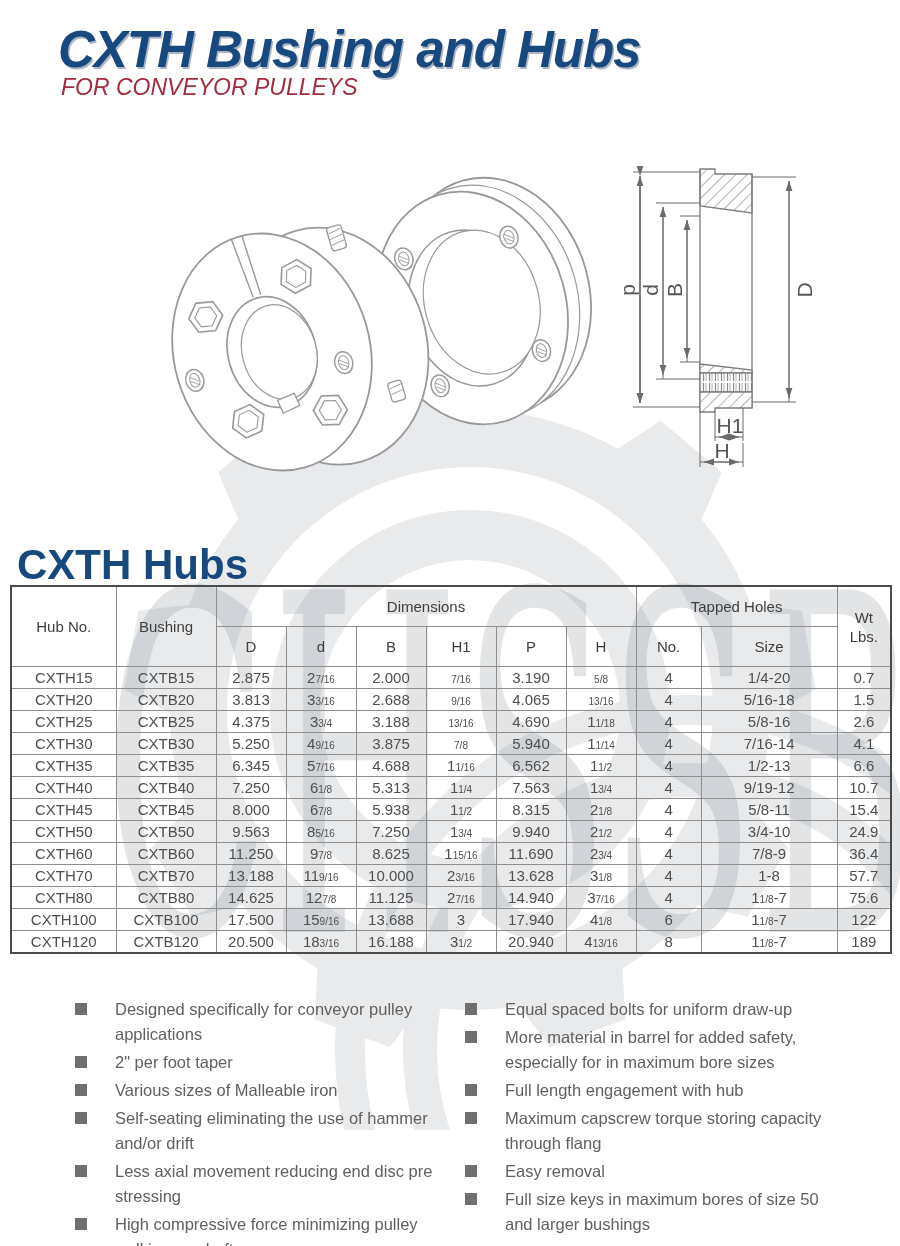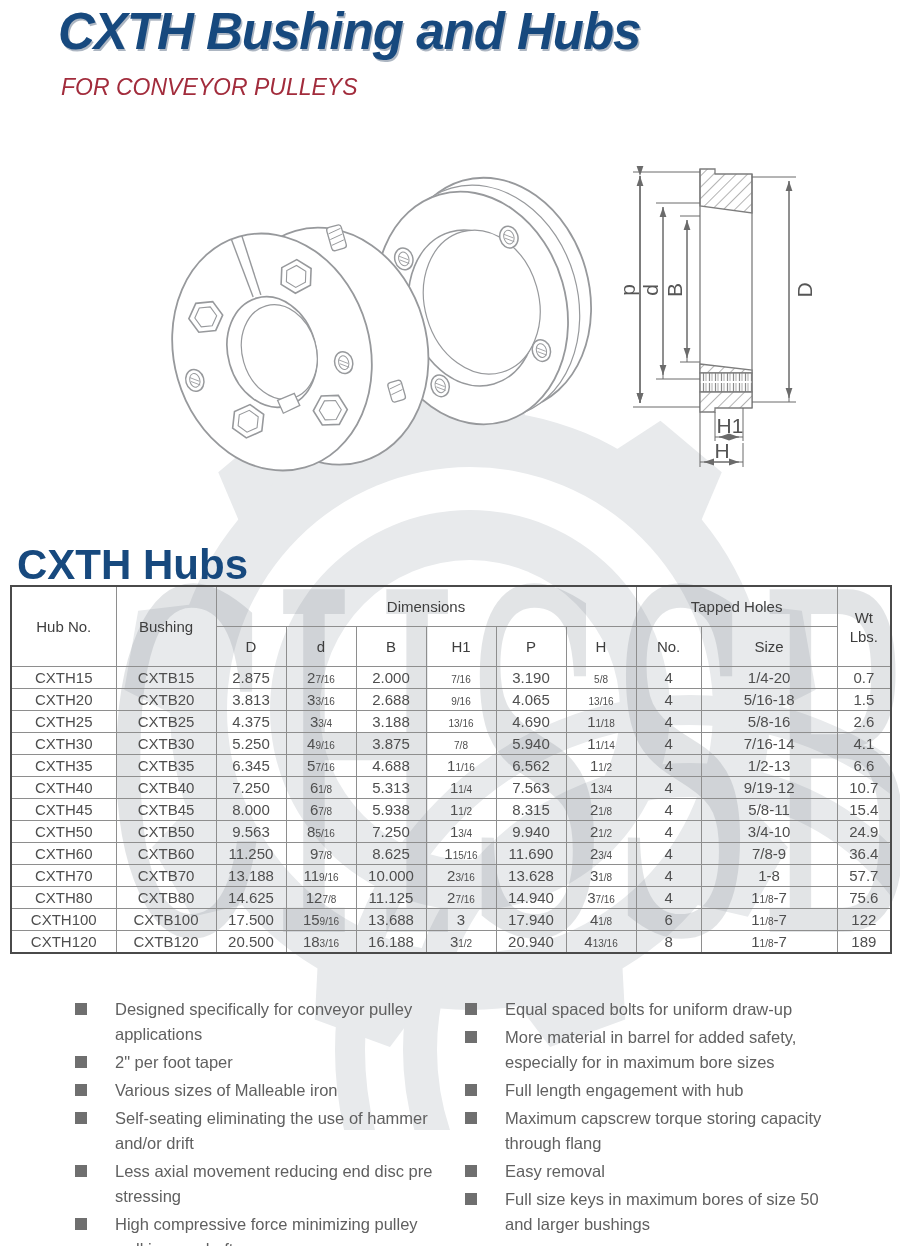--- a/index.html
+++ b/index.html
@@ -17,21 +17,21 @@
     font-family:"DejaVu Serif", serif;
     font-size:470px;line-height:340px;font-weight:400;
     letter-spacing:4px;
     color:rgba(125,133,139,0.22);
     transform:scaleX(0.46);transform-origin:0 0;
     white-space:nowrap;
     user-select:none;
   }
   
   .title{
-    position:absolute;left:58px;top:2px;z-index:2;
+    position:absolute;left:58px;top:20px;z-index:2;
     font-size:51px;font-weight:bold;font-style:italic;
     letter-spacing:-1px;
     color:#17497E;
     text-shadow:1.5px 1.5px 0 rgba(19,45,80,0.35);
     white-space:nowrap;
   }
   .subtitle{
     position:absolute;left:61px;top:74px;z-index:2;
     font-size:23px;font-weight:normal;font-style:italic;
     color:#A22C3C;

